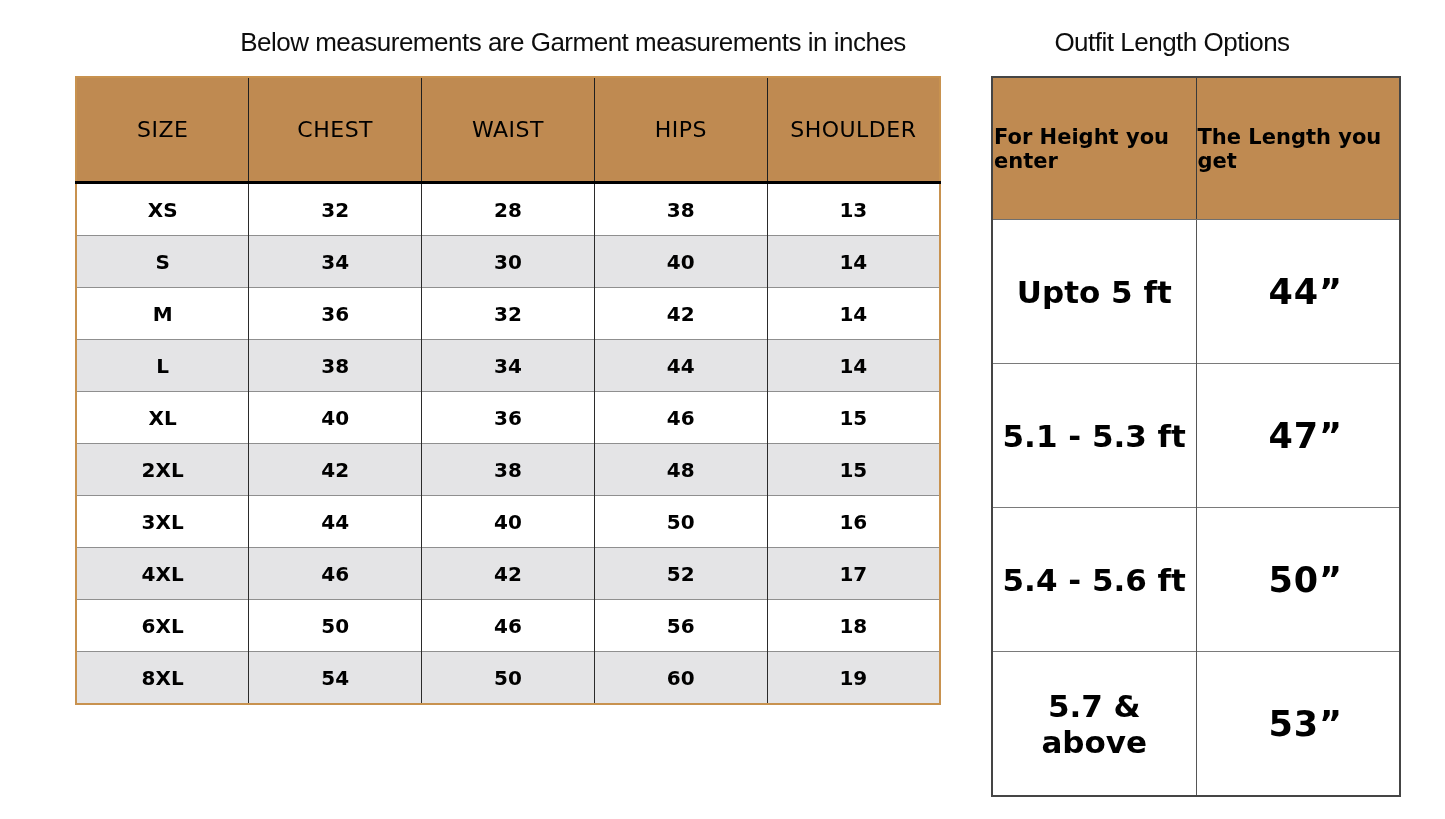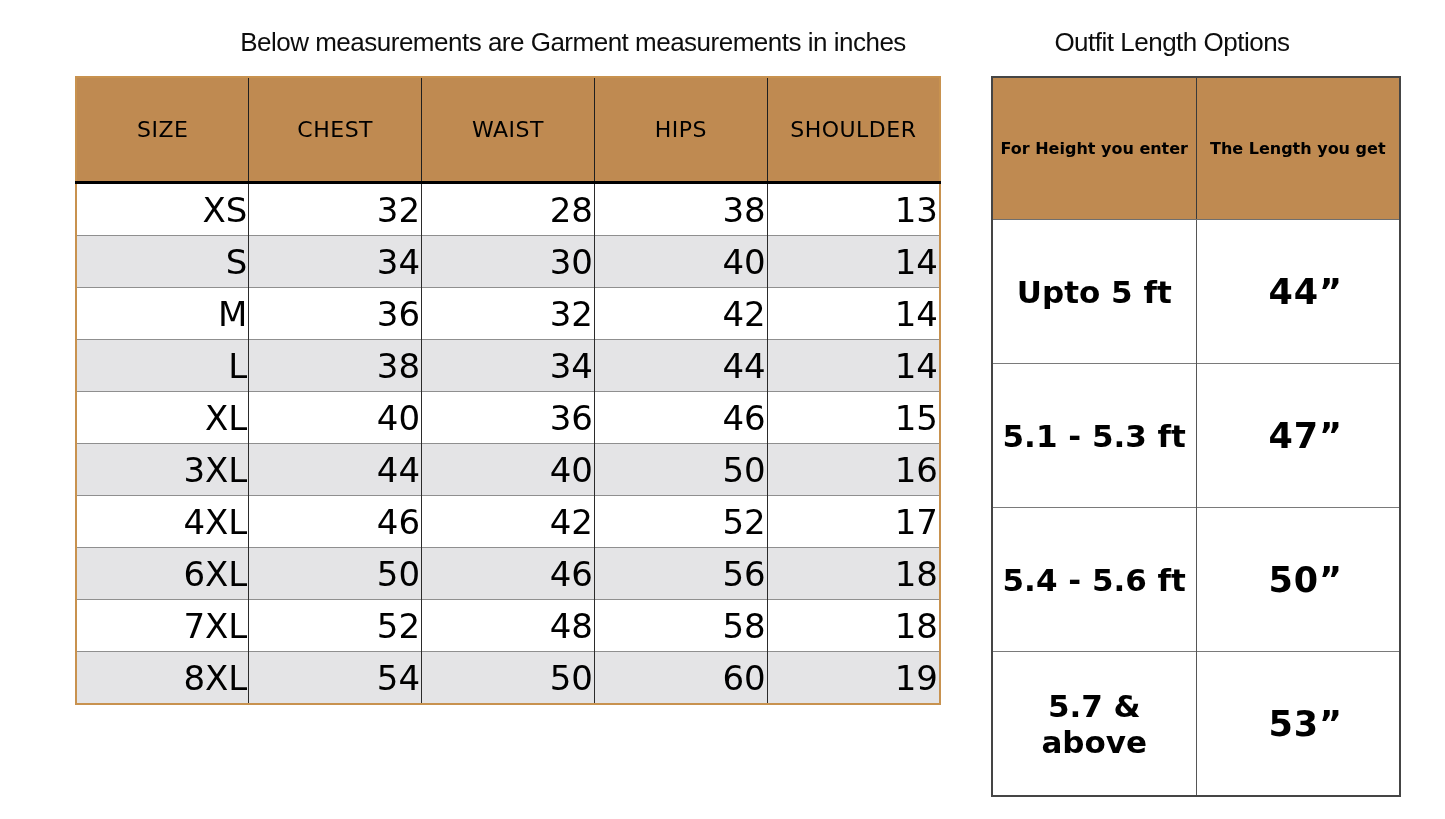--- a/index.html
+++ b/index.html
@@ -44,44 +44,44 @@
     font-size: 22px;
     font-weight: 400;
     text-align: center;
     border-left: 1px solid #1f1f1f;
     border-bottom: 3px solid #000000;
     letter-spacing: 0.5px;
   }
   .garment-table th:first-child { border-left: none; }
   .garment-table td {
     height: 49px;
-    font-size: 34px;
-    font-weight: 400;
-    text-align: right;
+    font-size: 20px;
+    font-weight: 700;
+    text-align: center;
     vertical-align: middle;
     border-left: 1px solid #2b2b2b;
     border-top: 1px solid #8f8f8f;
     background: #ffffff;
   }
   .garment-table td:first-child { border-left: none; }
   .garment-table tbody tr:first-child td { border-top: none; }
   .garment-table tbody tr:nth-child(even) td { background: #e4e4e6; }
 
   
   .length-table {
     left: 991px; top: 76px;
     width: 410px;
     border: 2px solid #454545;
   }
   .length-table th {
     height: 139px;
     background: #bf8a51;
-    font-size: 16px;
+    font-size: 21px;
     font-weight: 700;
-    text-align: center;
+    text-align: left;
     border-left: 1px solid #3a3a3a;
     border-bottom: 1px solid #6f6f6f;
   }
   .length-table th:first-child { border-left: none; }
   .length-table td {
     height: 141px;
     background: #ffffff;
     font-size: 31px;
     font-weight: 700;
     text-align: center;
@@ -143,45 +143,45 @@
           <td>14</td>
         </tr>
         <tr>
           <td>XL</td>
           <td>40</td>
           <td>36</td>
           <td>46</td>
           <td>15</td>
         </tr>
         <tr>
+          <td>2XL</td>
+          <td>42</td>
+          <td>38</td>
+          <td>48</td>
+          <td>15</td>
+        </tr>
+        <tr>
           <td>3XL</td>
           <td>44</td>
           <td>40</td>
           <td>50</td>
           <td>16</td>
         </tr>
         <tr>
           <td>4XL</td>
           <td>46</td>
           <td>42</td>
           <td>52</td>
           <td>17</td>
         </tr>
         <tr>
           <td>6XL</td>
           <td>50</td>
           <td>46</td>
           <td>56</td>
-          <td>18</td>
-        </tr>
-        <tr>
-          <td>7XL</td>
-          <td>52</td>
-          <td>48</td>
-          <td>58</td>
           <td>18</td>
         </tr>
         <tr>
           <td>8XL</td>
           <td>54</td>
           <td>50</td>
           <td>60</td>
           <td>19</td>
         </tr>
       </tbody>

